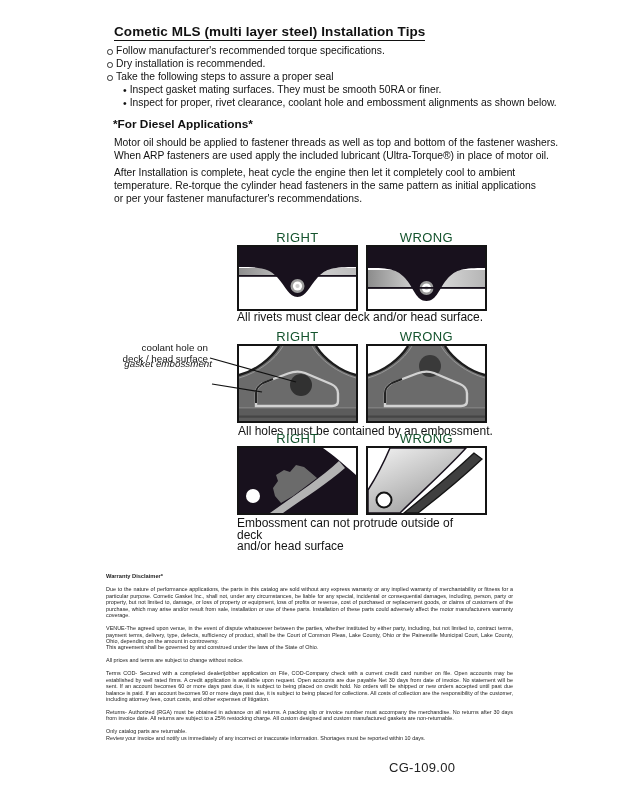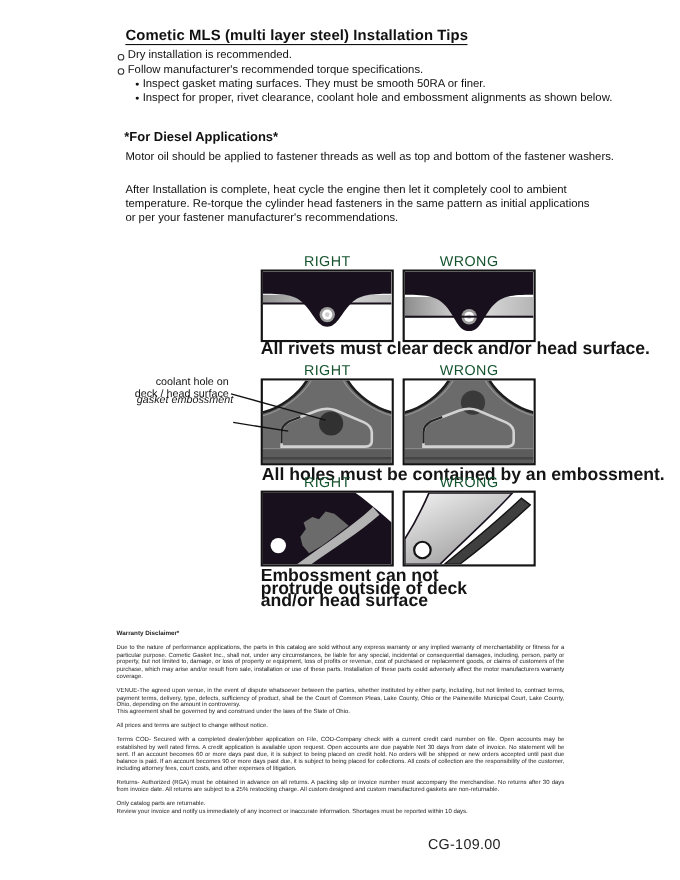--- a/index.html
+++ b/index.html
@@ -18,21 +18,21 @@
   .b-dot{flex:none;font-size:10.5px;margin-right:3px;line-height:12.9px;}
 
   .diesel-h{position:absolute;left:113px;top:117px;margin:0;font-size:11.8px;font-weight:bold;}
   .para{position:absolute;margin:0;font-size:10.3px;line-height:12.8px;white-space:nowrap;}
   .p-d0{left:114px;top:137px;}
   .p-d1{left:114px;top:167px;}
   .p-d2{left:114px;top:208px;}
 
   .fig-label{position:absolute;width:121px;text-align:center;font-size:13px;letter-spacing:.4px;color:#14532d;}
   .fig-box{position:absolute;border:2px solid #141414;background:#fff;line-height:0;}
-  .fig-caption{position:absolute;font-size:16px;font-weight:bold;line-height:11.5px;color:#141414;}
+  .fig-caption{position:absolute;font-size:12px;font-weight:normal;line-height:11.5px;color:#141414;}
 
   .side-label{position:absolute;font-size:9.8px;line-height:11px;text-align:right;color:#141414;}
   .overlay{position:absolute;left:100px;top:330px;pointer-events:none;z-index:6;}
 
   .disclaimer{position:absolute;left:106px;top:573px;width:407px;font-size:5.45px;line-height:6.45px;color:#1c1c1c;}
   .disclaimer .dh{font-size:5.7px;font-weight:bold;margin:0 0 7px 0;}
   .disclaimer p{margin:0 0 6.4px 0;text-align:justify;}
   .disclaimer p.tight{margin:0;}
 
   .doc-code{position:absolute;left:389px;top:760px;font-size:13px;letter-spacing:.3px;color:#222;}
@@ -40,39 +40,44 @@
 </head>
 <body>
 
 <div class="page">
 
   <h1 class="title">Cometic MLS (multi layer steel) Installation Tips</h1>
 
   <ul class="bullets">
     <li>
         <span class="b-circ"></span>
-        <span>Dry installation is recommended.</span>
+        <span>Follow manufacturer's recommended torque specifications.</span>
       </li>
     <li>
         <span class="b-circ"></span>
-        <span>Follow manufacturer's recommended torque specifications.</span>
+        <span>Dry installation is recommended.</span>
+      </li>
+    <li>
+        <span class="b-circ"></span>
+        <span>Take the following steps to assure a proper seal</span>
       </li>
     <li class="sub">
         <span class="b-dot">•</span>
         <span>Inspect gasket mating surfaces.  They must be smooth 50RA or finer.</span>
       </li>
     <li class="sub">
         <span class="b-dot">•</span>
         <span>Inspect for proper, rivet clearance, coolant hole and embossment alignments as shown below.</span>
       </li>
   </ul>
 
   <h2 class="diesel-h">*For Diesel Applications*</h2>
   <div class="para p-d0">
     <div>Motor oil should be applied to fastener threads as well as top and bottom of the fastener washers.</div>
+    <div>When ARP fasteners are used apply the included lubricant (Ultra-Torque®) in place of motor oil.</div>
   </div>
   <div class="para p-d1">
     <div>After Installation is complete, heat cycle the engine then let it completely cool to ambient</div>
     <div>temperature. Re-torque the cylinder head fasteners in the same pattern as initial applications</div>
     <div>or per your fastener manufacturer's recommendations.</div>
   </div>
 
   <div class="fig-label" style="left:237px;top:230px;">RIGHT</div>
   <div class="fig-label" style="left:366px;top:230px;">WRONG</div>
 

